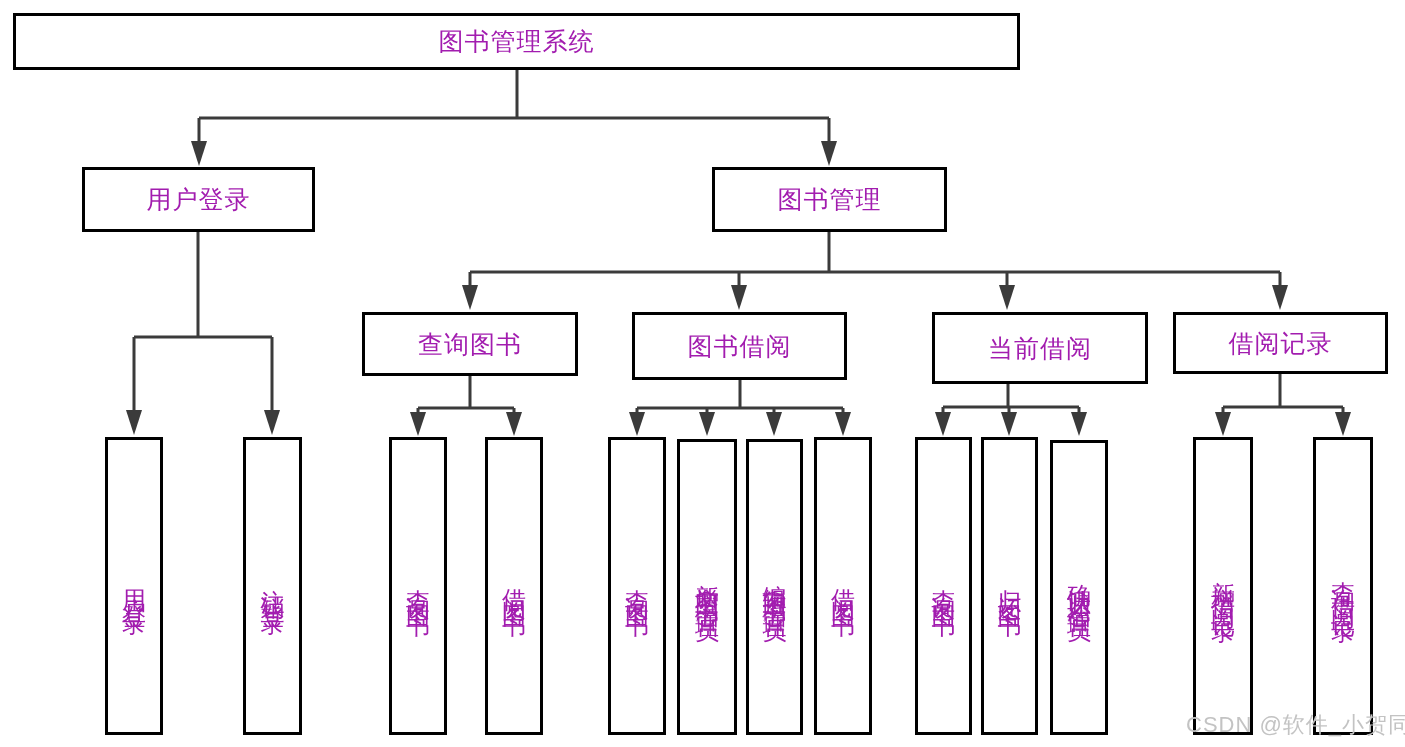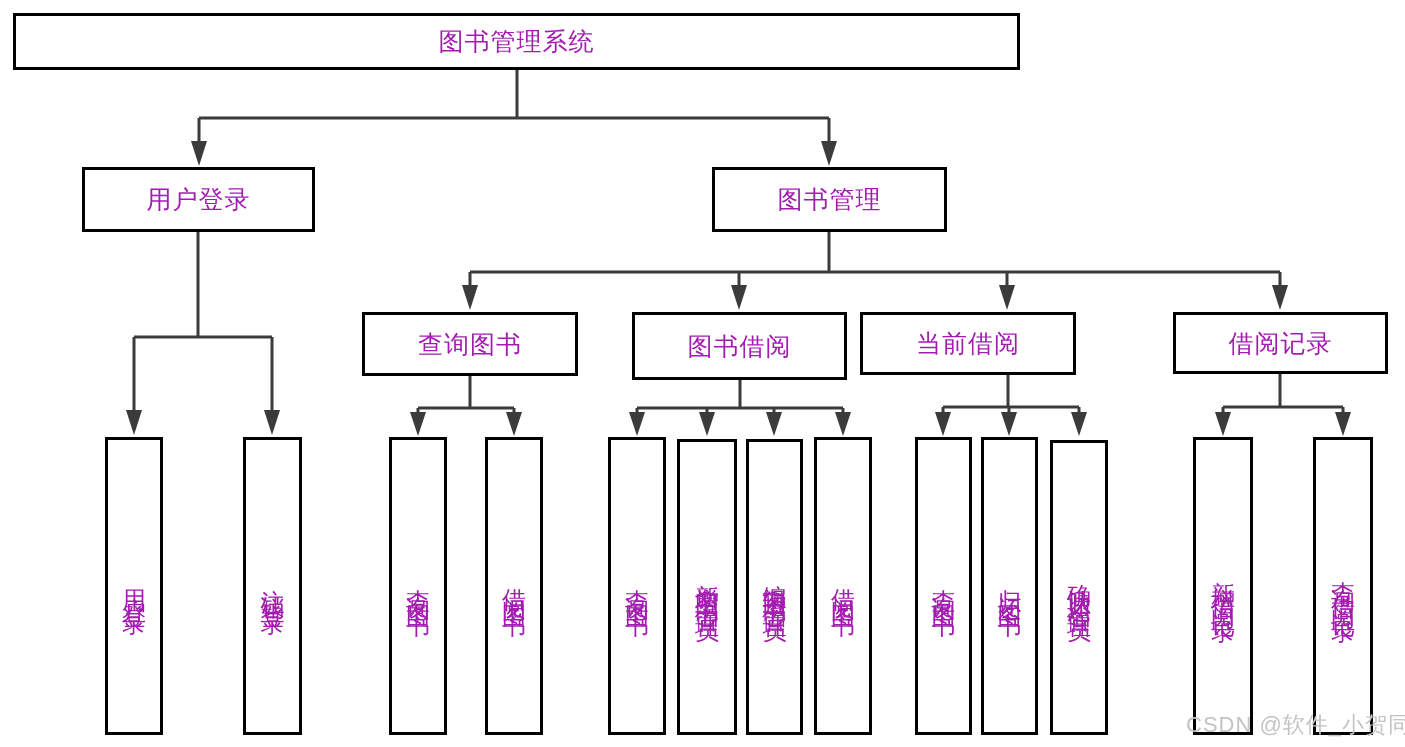--- a/index.html
+++ b/index.html
@@ -22,21 +22,21 @@
     font-size:24px; letter-spacing:8px; line-height:1;
     white-space:nowrap;
   }
   .vtight span { letter-spacing:5px; }
   
   #n-root        { left:13px;   top:13px;  width:1007px; height:57px; }
   #n-user-login  { left:82px;   top:167px; width:233px;  height:65px; }
   #n-book-mgmt   { left:712px;  top:167px; width:235px;  height:65px; }
   #n-new-rec     { left:362px;  top:312px; width:216px;  height:64px; }
   #n-book-borrow { left:632px;  top:312px; width:215px;  height:68px; }
-  #n-curr-borrow { left:860px;  top:312px; width:216px;  height:63px; }
+  #n-curr-borrow { left:932px;  top:312px; width:216px;  height:72px; }
   #n-rec-hist    { left:1173px; top:312px; width:215px;  height:62px; }
   #n-lf-login    { left:105px;  top:437px; width:58px;   height:298px; }
   #n-lf-logout   { left:243px;  top:437px; width:59px;   height:298px; }
   #n-a1          { left:389px;  top:437px; width:58px;   height:298px; }
   #n-a2          { left:485px;  top:437px; width:58px;   height:298px; }
   #n-b1          { left:608px;  top:437px; width:58px;   height:298px; }
   #n-b2          { left:677px;  top:439px; width:60px;   height:296px; }
   #n-b3          { left:746px;  top:439px; width:57px;   height:296px; }
   #n-b4          { left:814px;  top:437px; width:58px;   height:298px; }
   #n-c1          { left:915px;  top:437px; width:57px;   height:298px; }

